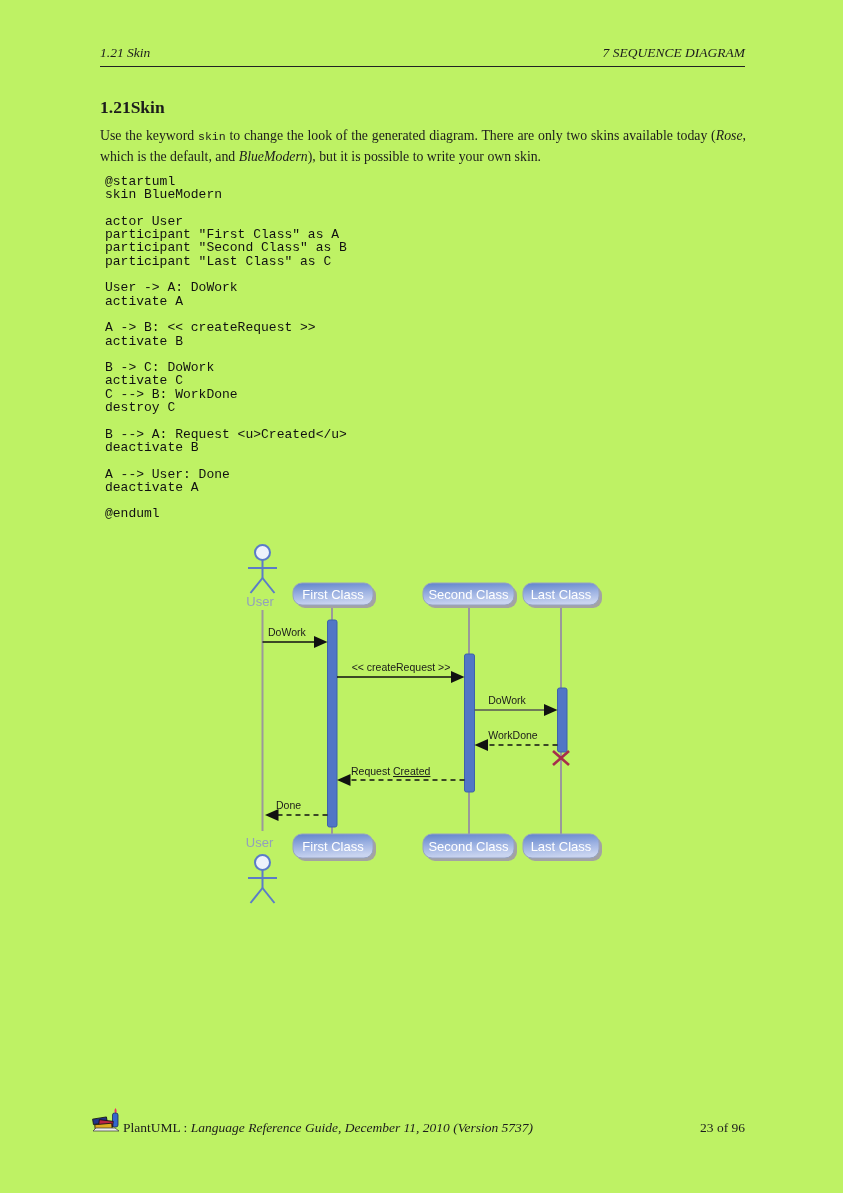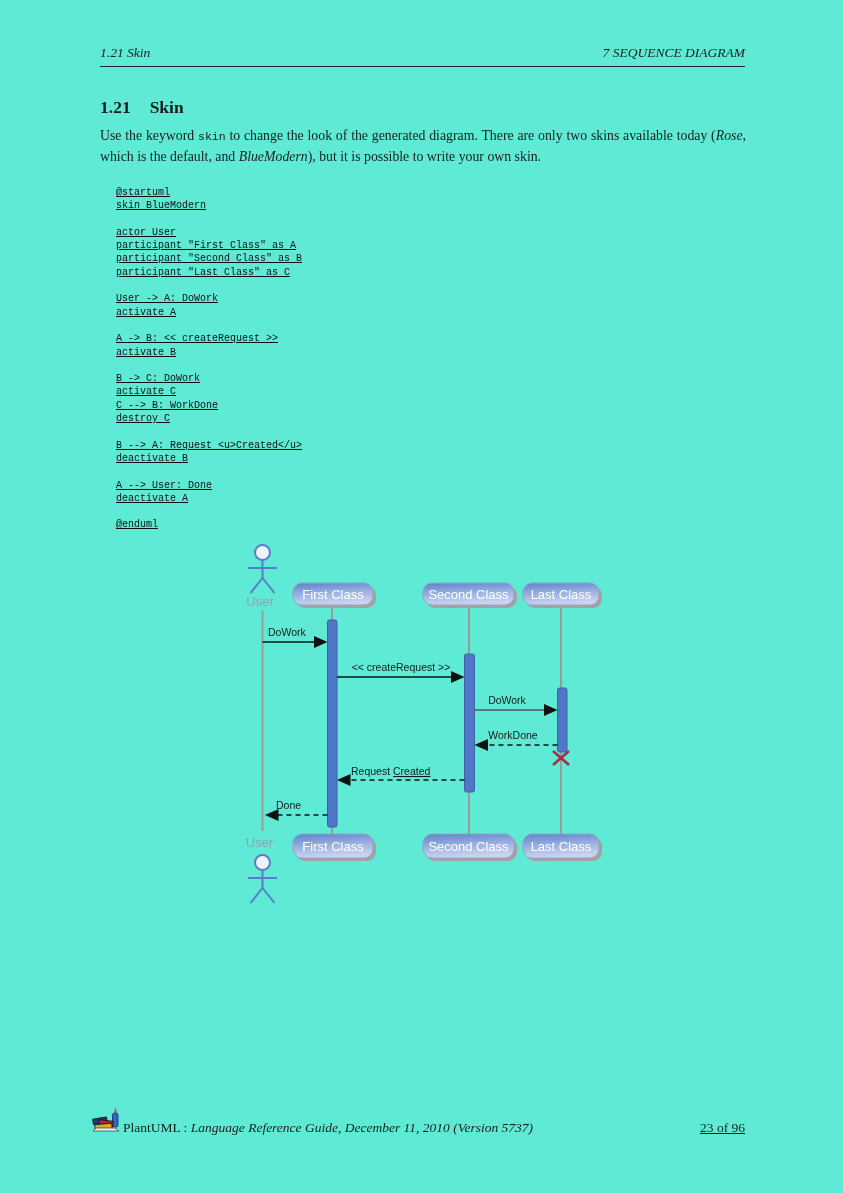--- a/index.html
+++ b/index.html
@@ -1,57 +1,57 @@
 <!DOCTYPE html>
 <html><head>
 <meta charset="utf-8">
 <style>
   html,body { margin:0; padding:0; background:#ffffff; }
   .page {
-    position:relative; width:843px; height:1193px; background:#5eead4;
+    position:relative; width:843px; height:1193px; background:#bef264;
     font-family:"Liberation Serif", serif; color:#1c1c1c; overflow:hidden;
   }
   
   .hdr {
     position:absolute; left:100px; top:45px; width:645px;
     display:flex; justify-content:space-between;
     font-style:italic; font-size:13.5px;
     border-bottom:1px solid #222; padding-bottom:5px;
   }
   
   .sec { position:absolute; left:100px; top:97px; font-weight:bold; font-size:17.5px; }
-  .sec-num { margin-right:19px; }
+  .sec-num { }
   
   .intro {
     position:absolute; left:100px; top:126px; width:646px;
     font-size:13.8px; line-height:20px; text-align:justify;
   }
   .mono { font-family:"Liberation Mono", monospace; font-size:11.5px; }
   .it { font-style:italic; }
   
   .code {
     position:absolute; left:100px; top:170px;
-    font-family:"Liberation Mono", monospace; font-size:10px; line-height:13.3px;
-    white-space:pre; color:#111; margin:16px;text-decoration:underline;
+    font-family:"Liberation Mono", monospace; font-size:13px; line-height:13.3px;
+    white-space:pre; color:#111; margin:5px;
   }
   
   .diagram { position:absolute; left:230px; top:535px; width:385px; height:382px; }
   .diagram svg { display:block; }
   svg text { font-family:"Liberation Sans", sans-serif; }
   .box-label { fill:#ffffff; font-size:13px; }
   .msg-label { fill:#1a1a1a; font-size:10.5px; }
   .actor-label { fill:#93a0bc; font-size:13px; }
   
   .ftr {
     position:absolute; left:100px; top:1120px; width:645px;
     font-size:13.5px; display:flex; align-items:baseline;gap:21px;
   }
   .ftr-text { margin-left:23px; }
   .ftr-doc { font-style:italic; }
-  .ftr-page { margin-left:auto;text-decoration:underline; }
+  .ftr-page { margin-left:auto; }
   .logo { position:absolute; left:-9px; top:-15px; width:32px; height:32px; }
 </style>
 </head>
 <body>
 
 <div class="page">
 
   <div class="hdr">
     <span>1.21  Skin</span>
     <span>7   SEQUENCE DIAGRAM</span>

